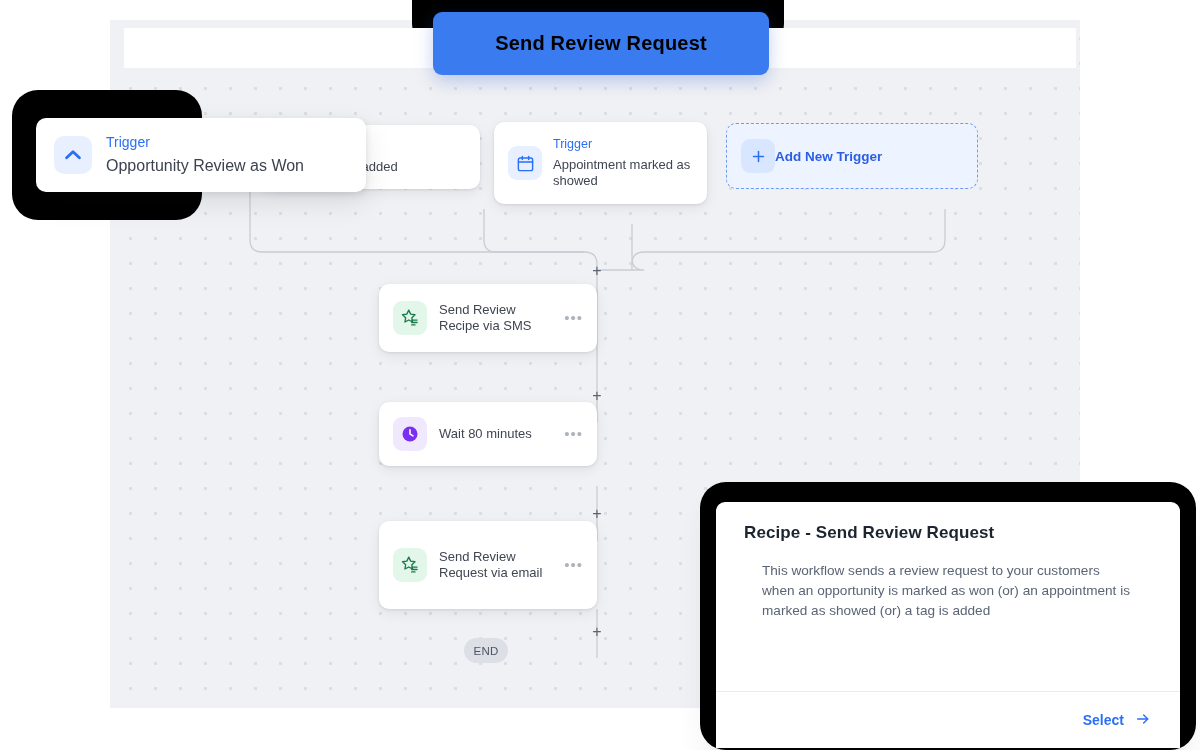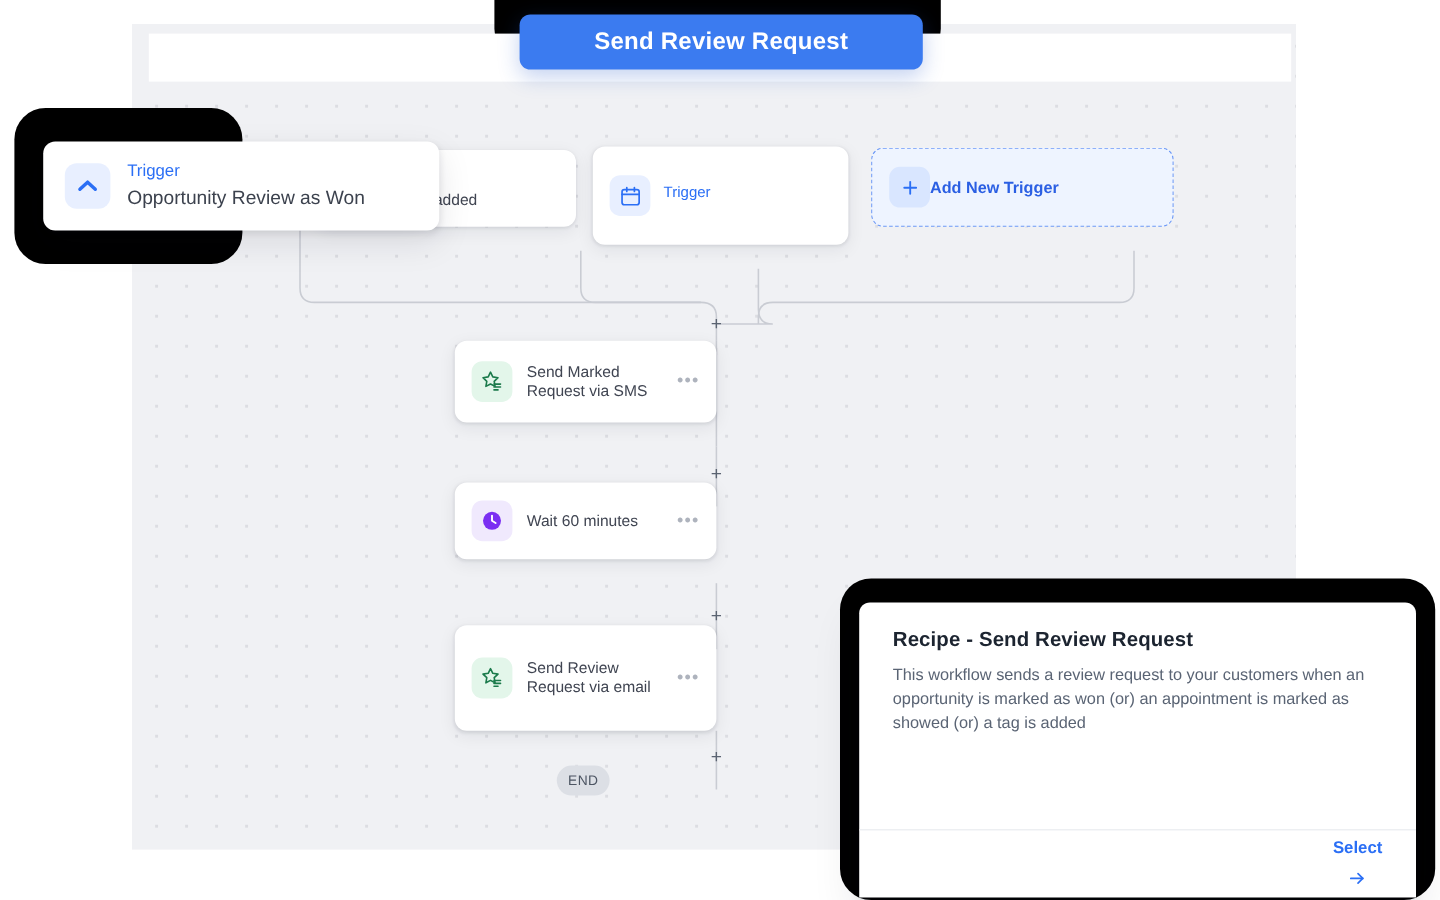--- a/index.html
+++ b/index.html
@@ -152,43 +152,42 @@
     z-index: 8;
     display: flex; flex-direction: column;
     box-sizing: border-box;
   }
   .recipe .body { flex: 1 1 auto; padding: 21px 28px 0 28px; }
   .recipe h2 {
     margin: 0 0 10px 0; font-size: 17px; font-weight: bold;
     color: #1c2430; letter-spacing: .1px;
   }
   .recipe p {
-    margin: 0; font-size: 13.6px; line-height: 20px; color: #5a6474;
+    margin: 18px; font-size: 13.6px; line-height: 20px; color: #5a6474;
   }
   .recipe .foot {
     flex: 0 0 auto; height: 56px; border-top: 1px solid #e9ebef;
     display:flex; align-items:center; justify-content:flex-end;
     padding: 0 28px;
   }
   .select-btn {
     display:flex; align-items:center; gap: 10px;
     color: #2b6ff5; font-size: 14px; font-weight: bold;
     cursor: pointer; background:none; border:none; padding:0;
     font-family: "Liberation Sans", sans-serif;
-    flex-direction: column;
   }
 
   
   .hero-btn {
     position: absolute; left: 433px; top: 12px;
-    width: 336px; height: 46px;
+    width: 336px; height: 63px;
     background: #3b7bf0;
     border-radius: 9px;
     display:flex; align-items:center; justify-content:center;
-    color:#ffffff; font-size: 20px; font-weight: bold; letter-spacing:.2px;
+    color:#000000; font-size: 20px; font-weight: bold; letter-spacing:.2px;
     box-shadow: 0 6px 18px rgba(40,90,200,.28);
     z-index: 9; cursor: pointer; border: none;
     font-family: "Liberation Sans", sans-serif;
   }
 </style>
 </head>
 <body>
 
 <div id="root">
 
@@ -253,20 +252,21 @@
     <div class="ic ic-blue">
       <svg width="19" height="19" viewBox="0 0 24 24" fill="none" stroke="#2b6ff5" stroke-width="1.8" stroke-linecap="round" stroke-linejoin="round">
         <rect x="3" y="5" width="18" height="16" rx="2.4"></rect>
         <line x1="3" y1="10" x2="21" y2="10"></line>
         <line x1="8" y1="3" x2="8" y2="7"></line>
         <line x1="16" y1="3" x2="16" y2="7"></line>
       </svg>
     </div>
     <div class="txt">
       <div class="kicker">Trigger</div>
+      <div class="title-sm">Appointment marked as showed</div>
     </div>
   </div>
 
   <div id="add-trigger">
     <div class="plusbox">
       <svg width="17" height="17" viewBox="0 0 24 24" fill="none" stroke="#2b6ff5" stroke-width="2.2" stroke-linecap="round">
           <line x1="12" y1="5" x2="12" y2="19"></line>
           <line x1="5" y1="12" x2="19" y2="12"></line>
         </svg>
     </div>
@@ -276,34 +276,34 @@
   <div class="card action" id="action-0">
     <div class="ic ic-green">
       <svg width="20" height="20" viewBox="0 0 24 24" fill="none" stroke="#1b7a4b" stroke-width="1.6" stroke-linecap="round" stroke-linejoin="round">
         <path d="M10.5 2.6 12.8 7.3l5.2.8-3.8 3.6.9 5.1-4.6-2.4-4.6 2.4.9-5.1L3 8.1l5.2-.8z"></path>
         <line x1="14" y1="14.5" x2="20.5" y2="14.5"></line>
         <line x1="14" y1="17.4" x2="20.5" y2="17.4"></line>
         <line x1="14" y1="20.3" x2="18" y2="20.3"></line>
       </svg>
     </div>
     <div class="txt">
-      <div class="title-sm">Send Marked Request via SMS</div>
+      <div class="title-sm">Send Review Recipe via SMS</div>
     </div>
     <div class="dots">•••</div>
   </div>
 
   <div class="card action" id="action-1">
     <div class="ic ic-purple">
       <svg width="20" height="20" viewBox="0 0 24 24">
         <circle cx="12" cy="12" r="9" fill="#7b2ff2"></circle>
         <polyline points="12,6.8 12,12 15.6,14.2" fill="none" stroke="#ffffff" stroke-width="1.9" stroke-linecap="round" stroke-linejoin="round"></polyline>
       </svg>
     </div>
     <div class="txt">
-      <div class="title-sm">Wait 60 minutes</div>
+      <div class="title-sm">Wait 80 minutes</div>
     </div>
     <div class="dots">•••</div>
   </div>
 
   <div class="card action" id="action-2">
     <div class="ic ic-green">
       <svg width="20" height="20" viewBox="0 0 24 24" fill="none" stroke="#1b7a4b" stroke-width="1.6" stroke-linecap="round" stroke-linejoin="round">
         <path d="M10.5 2.6 12.8 7.3l5.2.8-3.8 3.6.9 5.1-4.6-2.4-4.6 2.4.9-5.1L3 8.1l5.2-.8z"></path>
         <line x1="14" y1="14.5" x2="20.5" y2="14.5"></line>
         <line x1="14" y1="17.4" x2="20.5" y2="17.4"></line>

